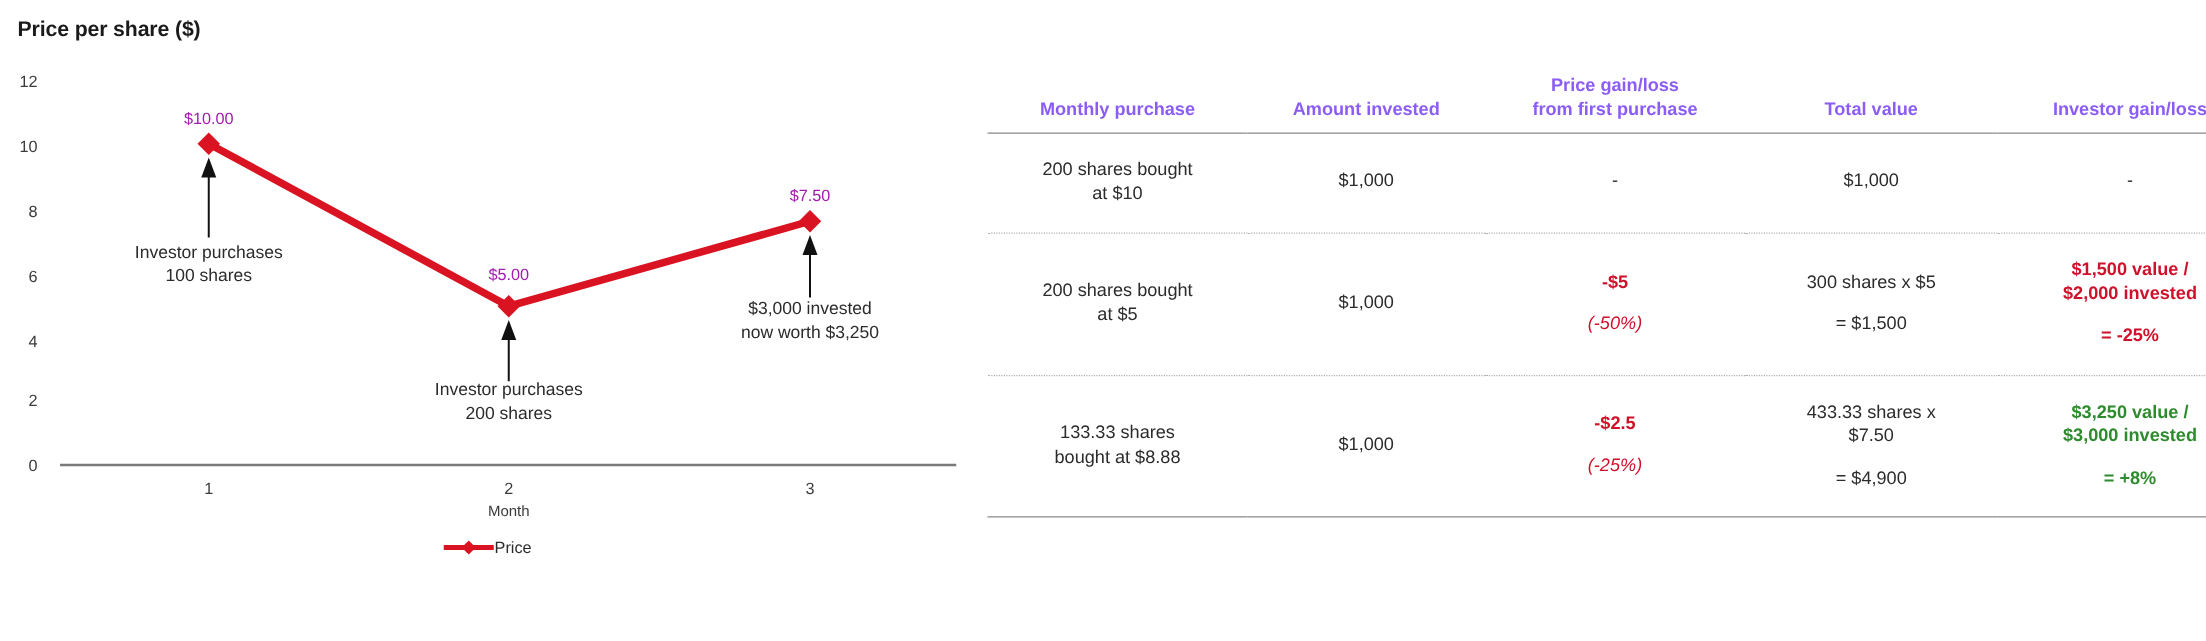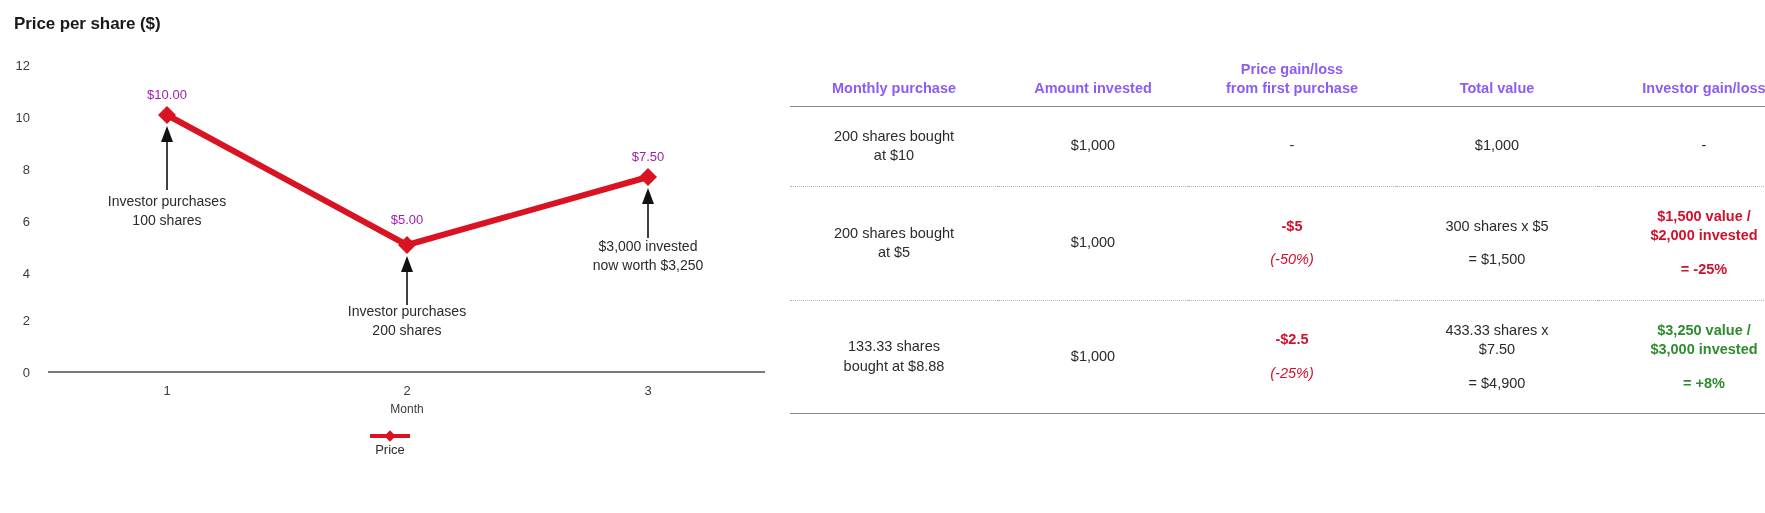--- a/index.html
+++ b/index.html
@@ -91,21 +91,20 @@
     white-space: nowrap;
   }
   .legend {
     position: absolute;
     left: 0;
     top: 430px;
     width: 780px;
     display: flex;
     justify-content: center;
     align-items: center;
-    flex-direction: column;
   }
   .legend-swatch {
     display: inline-block;
     width: 40px;
     height: 12px;
     position: relative;
     margin-right: 1px;
   }
   .legend-line {
     position: absolute;

